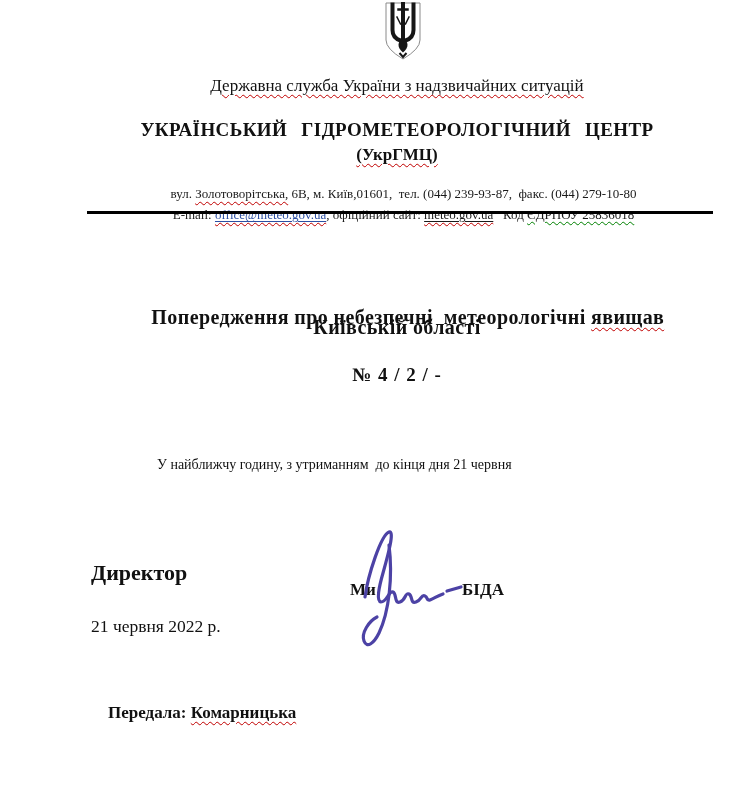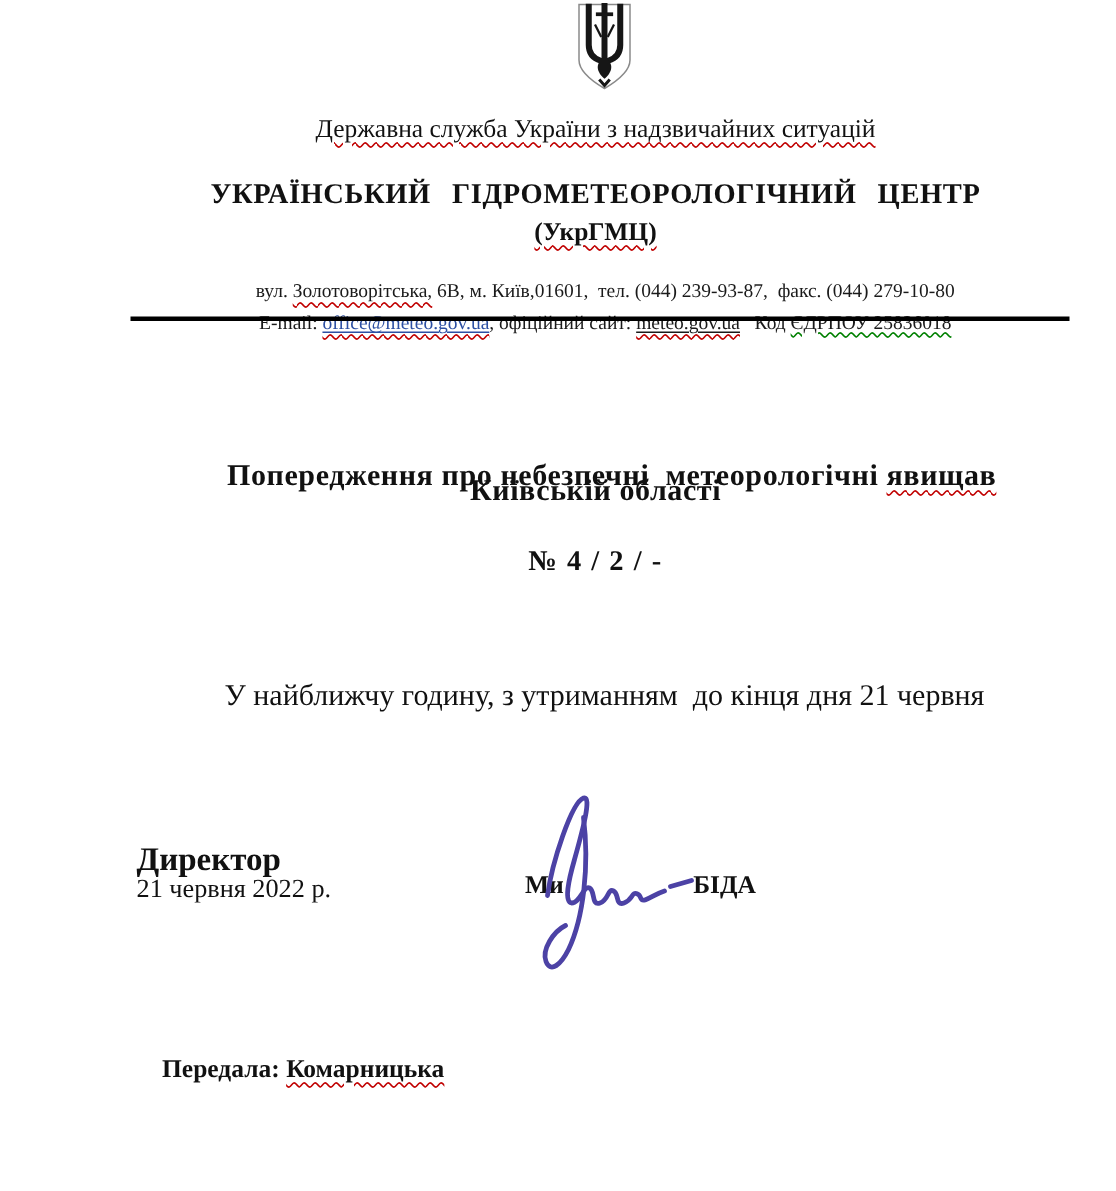--- a/index.html
+++ b/index.html
@@ -43,27 +43,27 @@
   .agency{top:76px;font-size:17px;}
   .org-name{top:119px;font-size:19px;letter-spacing:.4px;word-spacing:9px;}
   .org-abbr{top:145px;font-size:17px;}
   .addr{font-size:13px;color:#1a1a1a;}
   .addr1{top:170px;}
   .addr2{top:191px;}
   .rule{top:211px;left:62px;width:626px;height:3px;background:var(--rule);}
   .title1{top:283px;font-size:20px;letter-spacing:.4px;}
   .title2{top:316px;font-size:20px;letter-spacing:.4px;}
   .docnum{top:364px;font-size:19px;letter-spacing:1px;}
-  .body-text{left:50px;width:600px;font-size:20px;line-height:31px;text-align:center;}
+  .body-text{left:76px;width:600px;font-size:14px;line-height:31px;}
   .body1{top:449px;padding-left:56px;}
   .body2{top:480px;}
   .sig-role{left:66px;top:560px;font-size:22px;}
   .sig-name{left:308px;top:560px;font-size:17px;}
   .hidden-by-signature{color:transparent;}
-  .sig-date{left:66px;top:582px;font-size:17.5px;}
+  .sig-date{left:66px;top:616px;font-size:17.5px;}
   .footer-line{left:66px;top:683px;font-size:17px;}
   .emblem{left:351px;top:2px;width:54px;height:60px;}
   .signature-svg{left:310px;top:517px;width:150px;height:136px;pointer-events:none;}
 </style>
 </head>
 <body>
 
 <div class="page">
 
   <svg class="abs emblem" viewBox="0 0 100 120" aria-hidden="true">

